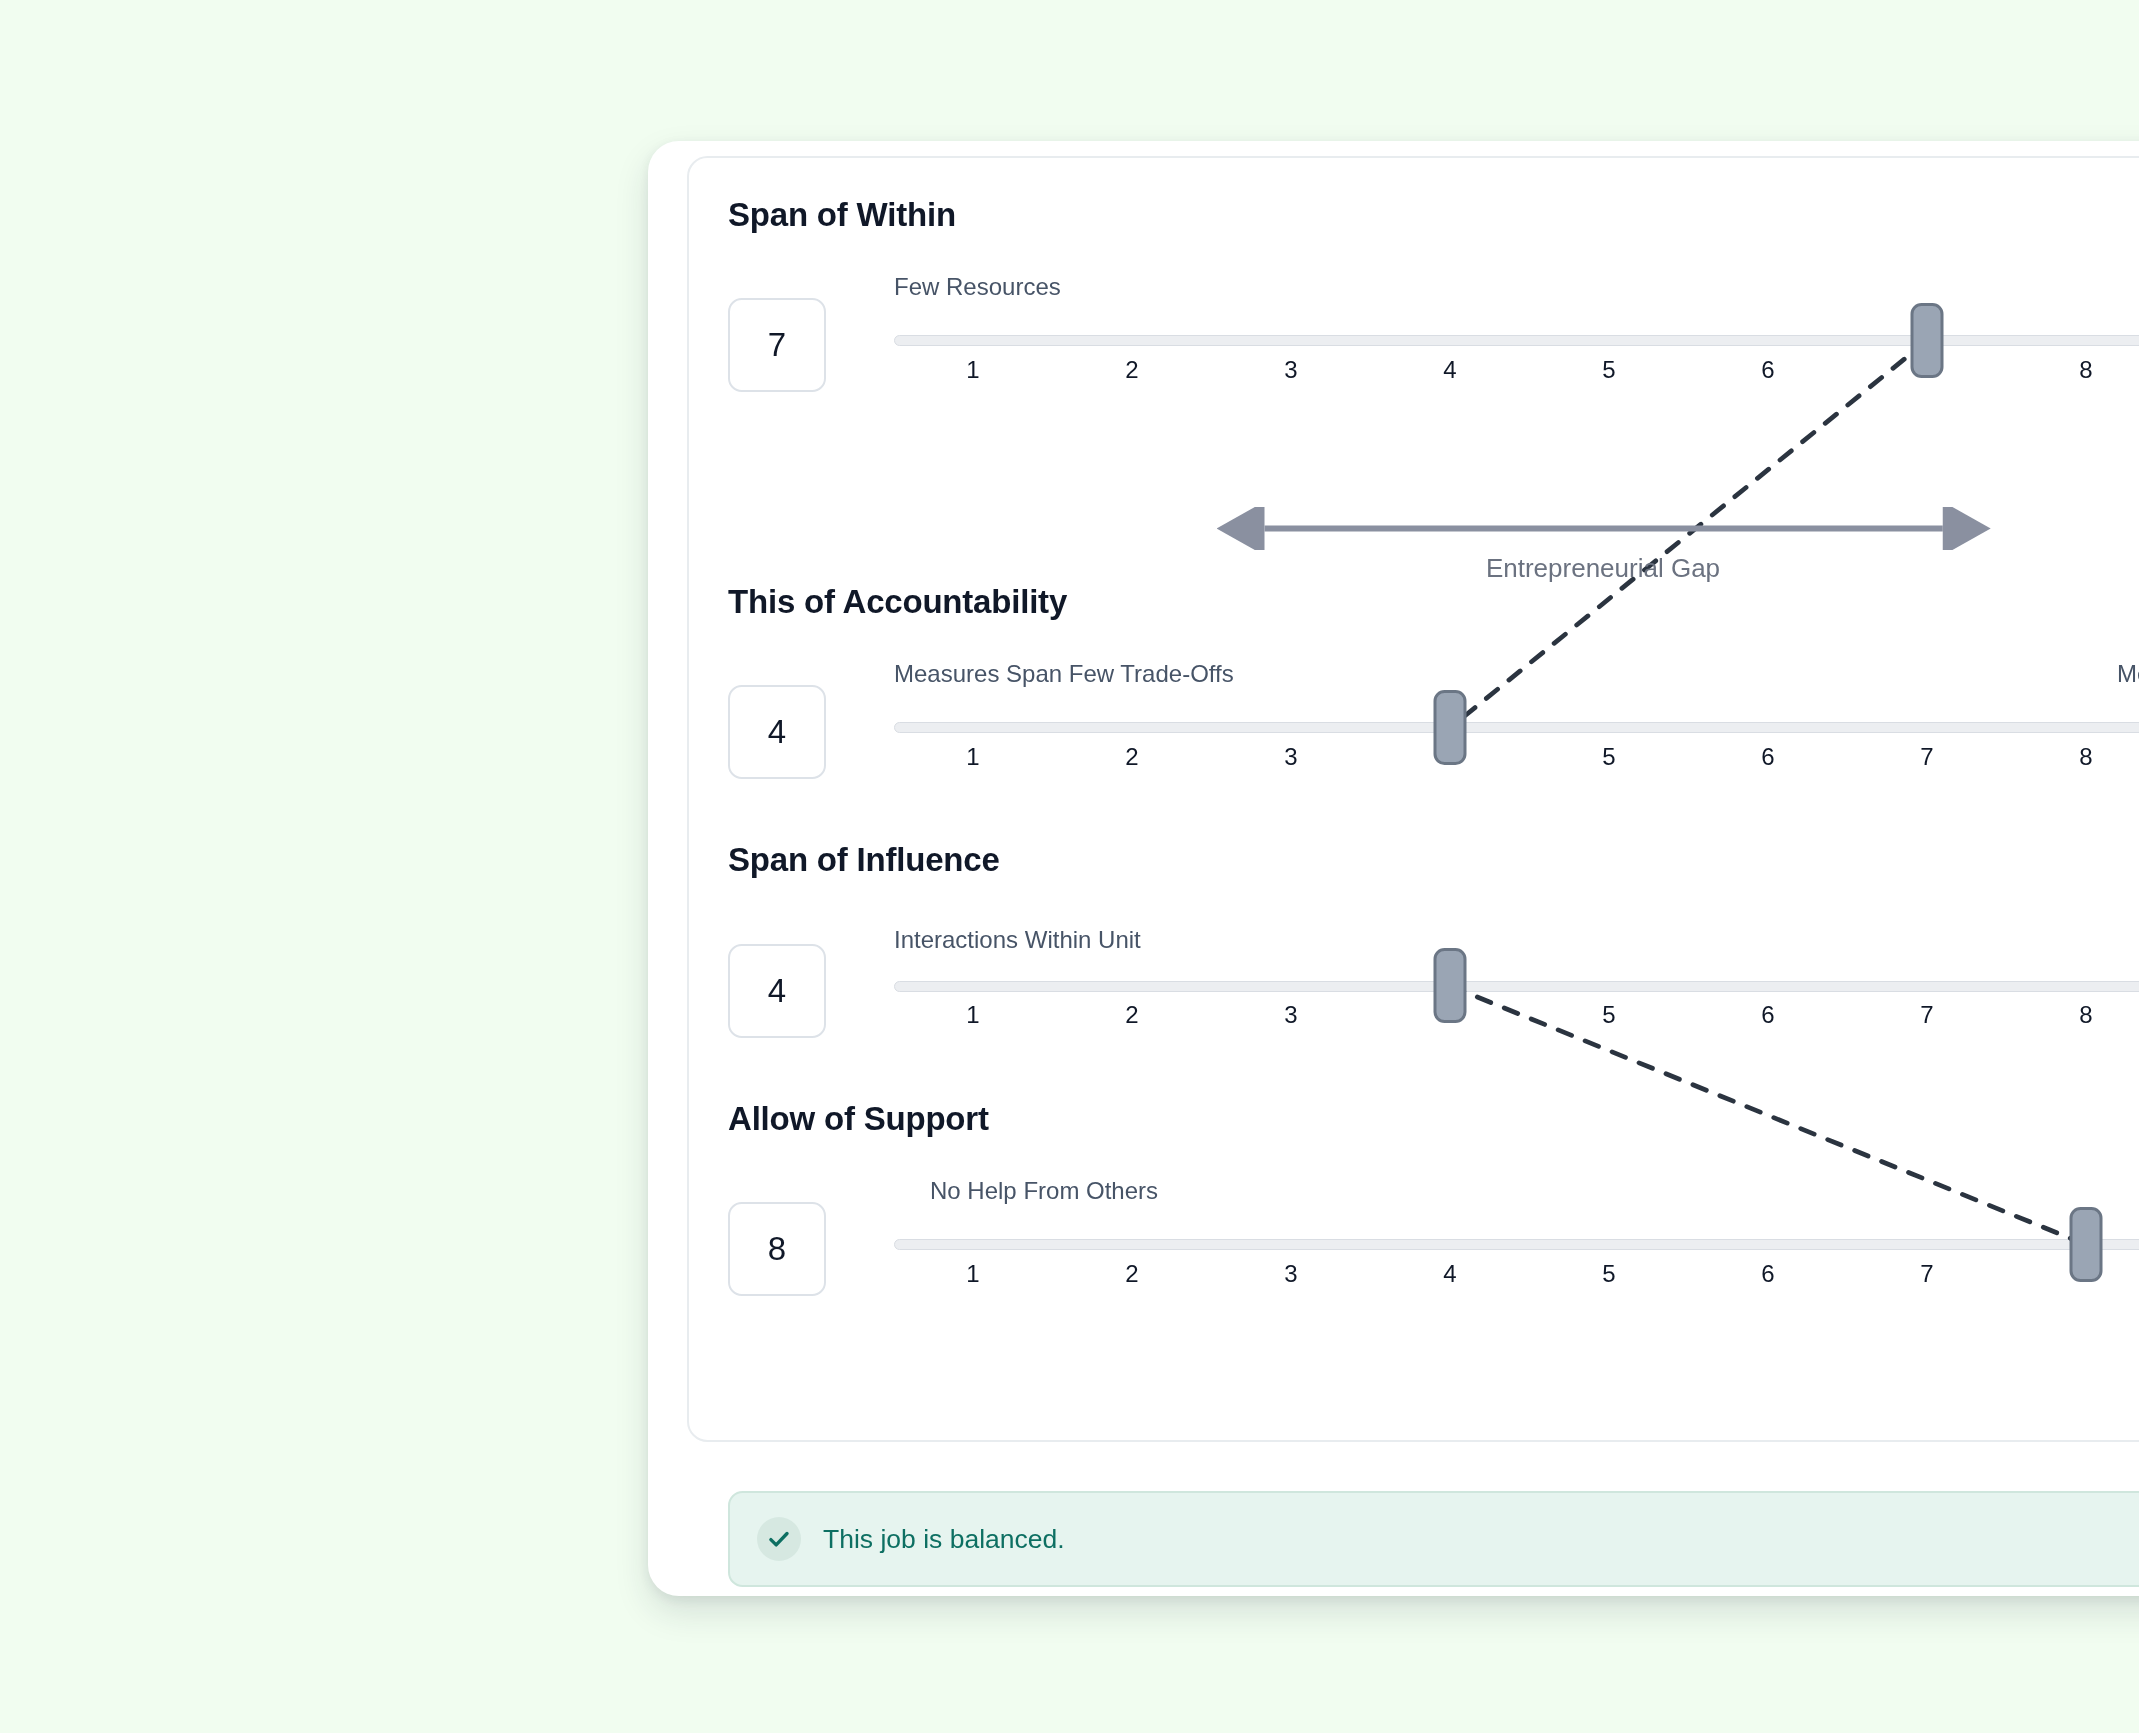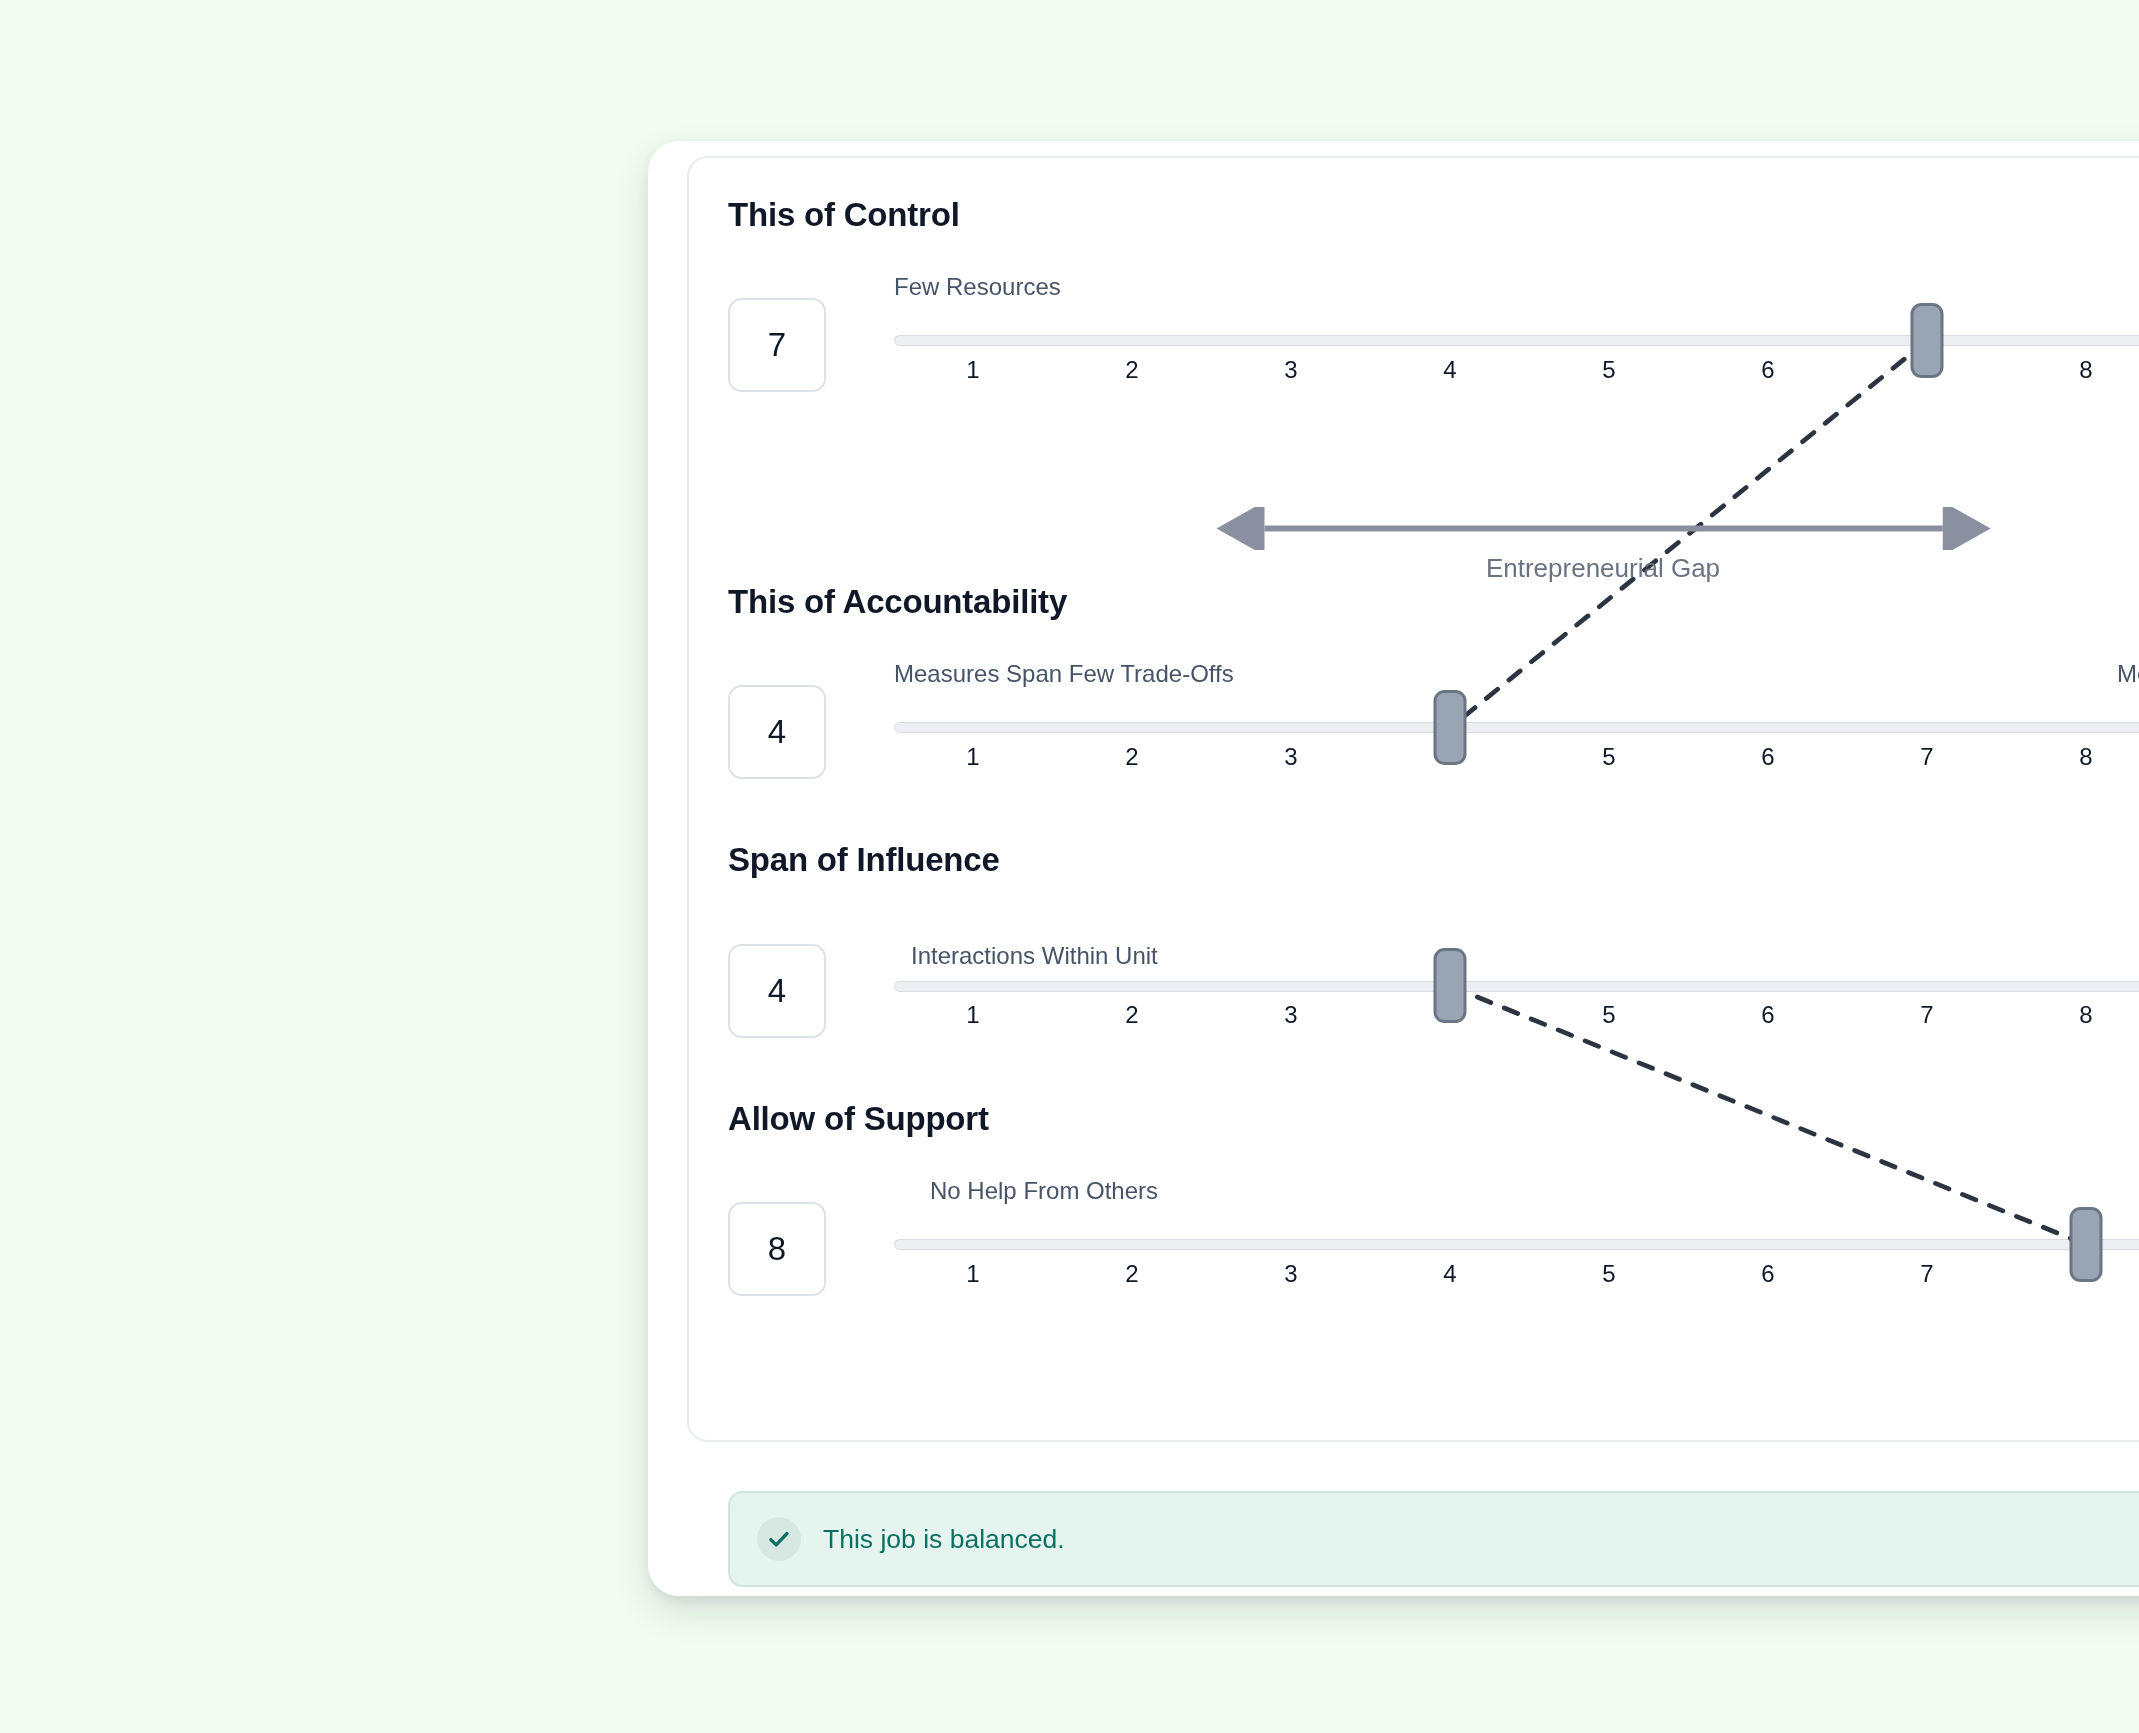--- a/index.html
+++ b/index.html
@@ -178,21 +178,21 @@
   }
 </style>
 </head>
 <body style="background: rgb(241, 253, 240);">
 
 <div id="root">
 
   <div id="card">
 
     <div id="sections-host">
-        <div class="sec-title" style="top: 38px;">This of Control</div>
+        <div class="sec-title" style="top: 38px;">Span of Within</div>
         <div class="value-box" style="top: 140px;">7</div>
         <div class="endcap left" style="top: 115px;">Few Resources</div>
         <div class="track" style="top: 177px;"></div>
         <div class="thumb" style="left: 1238px; top: 145px;"></div>
         <div class="ticks" style="top: 198px;">
           <span class="tick" style="left: 79px;">1</span>
           <span class="tick" style="left: 238px;">2</span>
           <span class="tick" style="left: 397px;">3</span>
           <span class="tick" style="left: 556px;">4</span>
           <span class="tick" style="left: 715px;">5</span>
@@ -211,21 +211,21 @@
           <span class="tick" style="left: 238px;">2</span>
           <span class="tick" style="left: 397px;">3</span>
           <span class="tick" style="left: 556px;">4</span>
           <span class="tick" style="left: 715px;">5</span>
           <span class="tick" style="left: 874px;">6</span>
           <span class="tick" style="left: 1033px;">7</span>
           <span class="tick" style="left: 1192px;">8</span>
         </div>
         <div class="sec-title" style="top: 683px;">Span of Influence</div>
         <div class="value-box" style="top: 786px;">4</div>
-        <div class="endcap left" style="top: 784px; margin-left: 17px;">Interactions Within Unit</div>
+        <div class="endcap left" style="top: 768px;">Interactions Within Unit</div>
         <div class="track" style="top: 823px;"></div>
         <div class="thumb" style="left: 761px; top: 790px;"></div>
         <div class="ticks" style="top: 843px;">
           <span class="tick" style="left: 79px;">1</span>
           <span class="tick" style="left: 238px;">2</span>
           <span class="tick" style="left: 397px;">3</span>
           <span class="tick" style="left: 556px;">4</span>
           <span class="tick" style="left: 715px;">5</span>
           <span class="tick" style="left: 874px;">6</span>
           <span class="tick" style="left: 1033px;">7</span>

